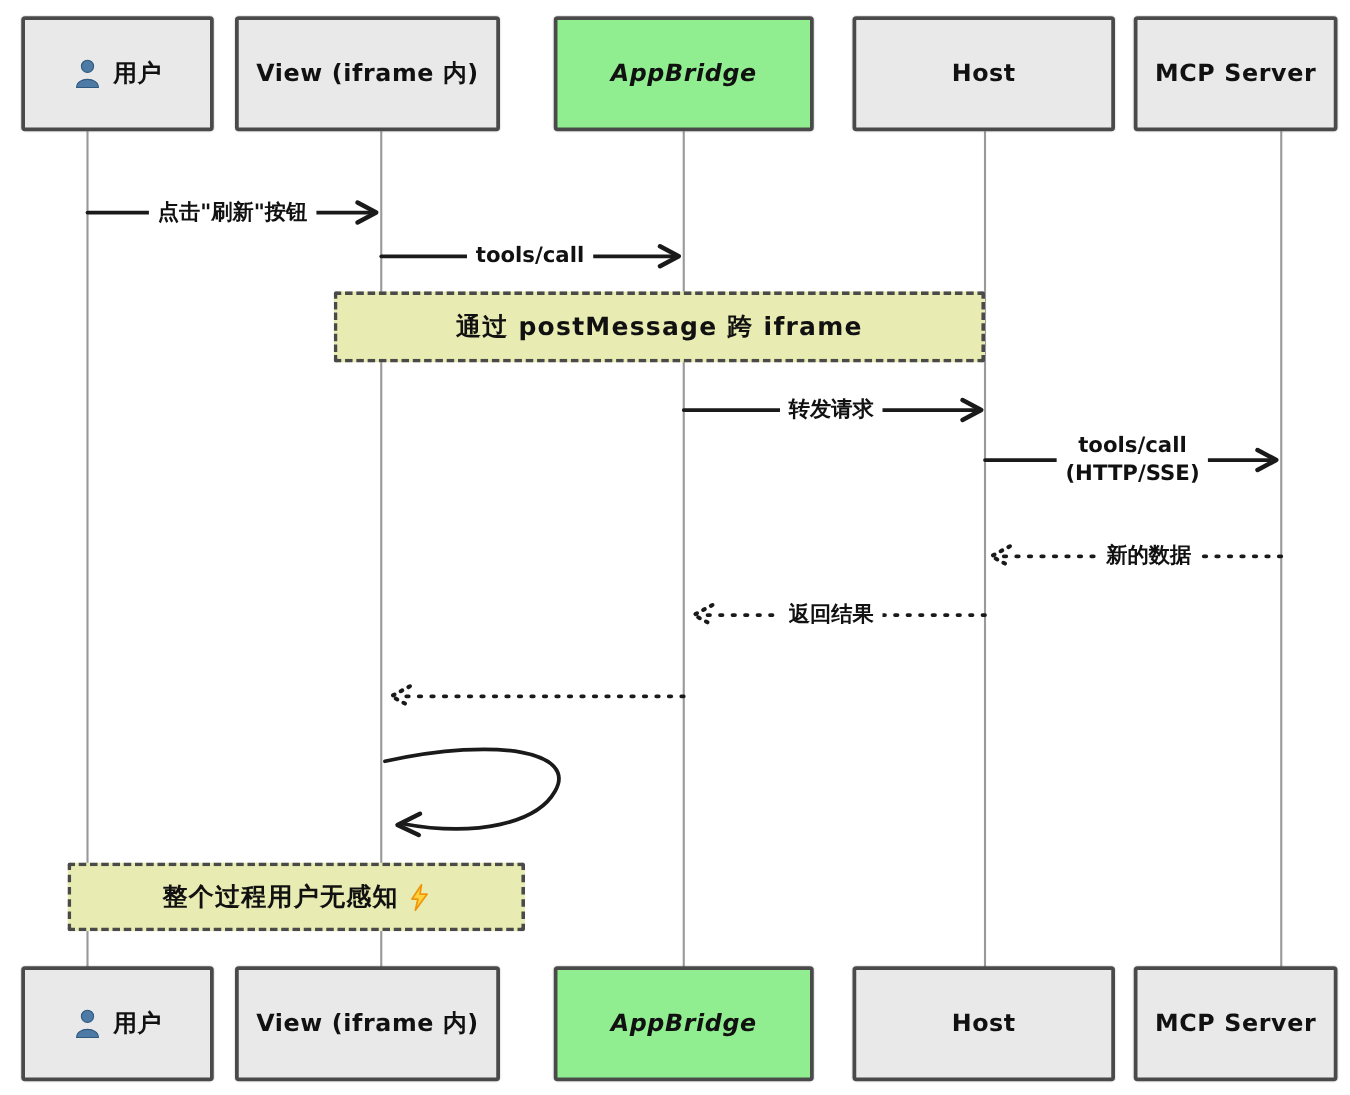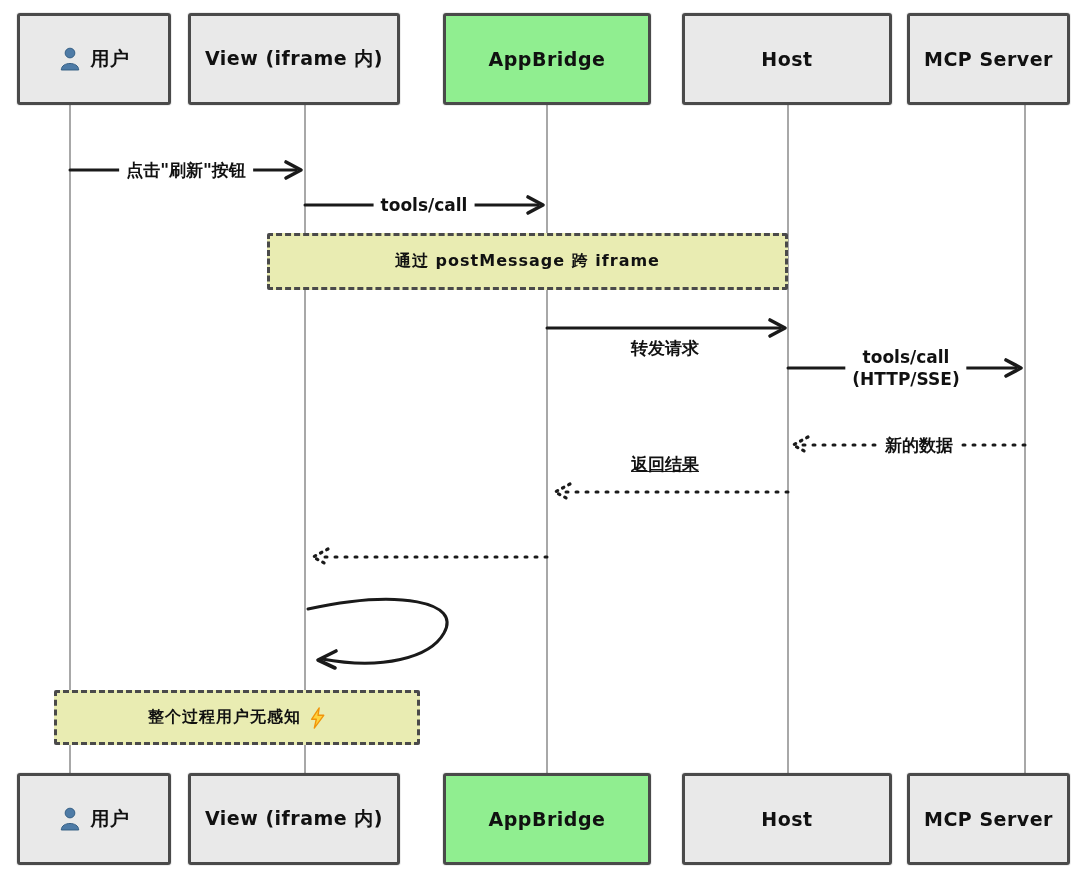--- a/index.html
+++ b/index.html
@@ -29,34 +29,34 @@
   .selfloop{stroke:var(--c-arrow);stroke-width:3;fill:none;stroke-linecap:round;}
 
   .actor{
     position:absolute;height:92px;
     border:3px solid var(--c-border);border-radius:3px;
     background:var(--c-actor_fill);
     display:flex;align-items:center;justify-content:center;gap:10px;
     font-size:19px;font-weight:600;letter-spacing:.5px;
     box-shadow:0 0 0 1px rgba(0,0,0,.07);
   }
-  .actor.green{background:var(--c-appbridge_fill);}
+  .actor.green{background:var(--c-appbridge_fill);font-style:italic;}
   .person-icon{width:22px;height:24px;flex:0 0 auto;}
 
   .msg-label{
     position:absolute;transform:translate(-50%,-50%);
     background:var(--c-background);padding:1px 7px;
     font-size:17px;font-weight:600;line-height:1.3;
     white-space:nowrap;text-align:center;
   }
   .note{
     position:absolute;border:3px dashed var(--c-border);border-radius:2px;
     background:var(--c-note_fill);
     display:flex;align-items:center;justify-content:center;gap:8px;
-    font-size:16px;font-weight:700;letter-spacing:1px;
+    font-size:20px;font-weight:700;letter-spacing:1px;
   }
   .bolt-icon{width:17px;height:22px;flex:0 0 auto;}
 </style>
 </head>
 <body>
 
 <div class="stage">
 
   <svg class="layer" viewBox="0 0 1080 876">
 
@@ -126,27 +126,27 @@
   <div class="actor" style="left:907px;top:13px;width:163px;">
     <span>MCP Server</span>
   </div>
 
   <div class="note" style="left:267px;top:233px;width:521px;height:57px;">
     <span>通过 postMessage 跨 iframe</span>
   </div>
 
   <div class="msg-label" style="left:186px;top:170px;">点击"刷新"按钮</div>
   <div class="msg-label" style="left:424px;top:205px;">tools/call</div>
-  <div class="msg-label" style="left:665px;top:328px;margin-top:20px;">转发请求</div>
+  <div class="msg-label" style="left:665px;top:328px;">转发请求</div>
   <div class="msg-label" style="left:906px;top:368px;">
     <div>tools/call</div>
     <div>(HTTP/SSE)</div>
   </div>
   <div class="msg-label" style="left:919px;top:445px;">新的数据</div>
-  <div class="msg-label" style="left:665px;top:464px;text-decoration:underline;">返回结果</div>
+  <div class="msg-label" style="left:665px;top:492px;">返回结果</div>
 
   <div class="note" style="left:54px;top:690px;width:366px;height:55px;">
     <span>整个过程用户无感知</span>
     <svg class="bolt-icon" viewBox="0 0 20 26">
       <path d="M12 1 L3 14.5 L8.6 14.5 L6.2 25 L17.4 9.8 L10.6 9.8 Z" fill="var(--c-lightning_fill)" stroke="var(--c-lightning_stroke)" stroke-width="1.6" stroke-linejoin="round"></path>
     </svg>
   </div>
 
   <div class="actor" style="left:17px;top:773px;width:154px;">
     <svg class="person-icon" viewBox="0 0 24 26">

